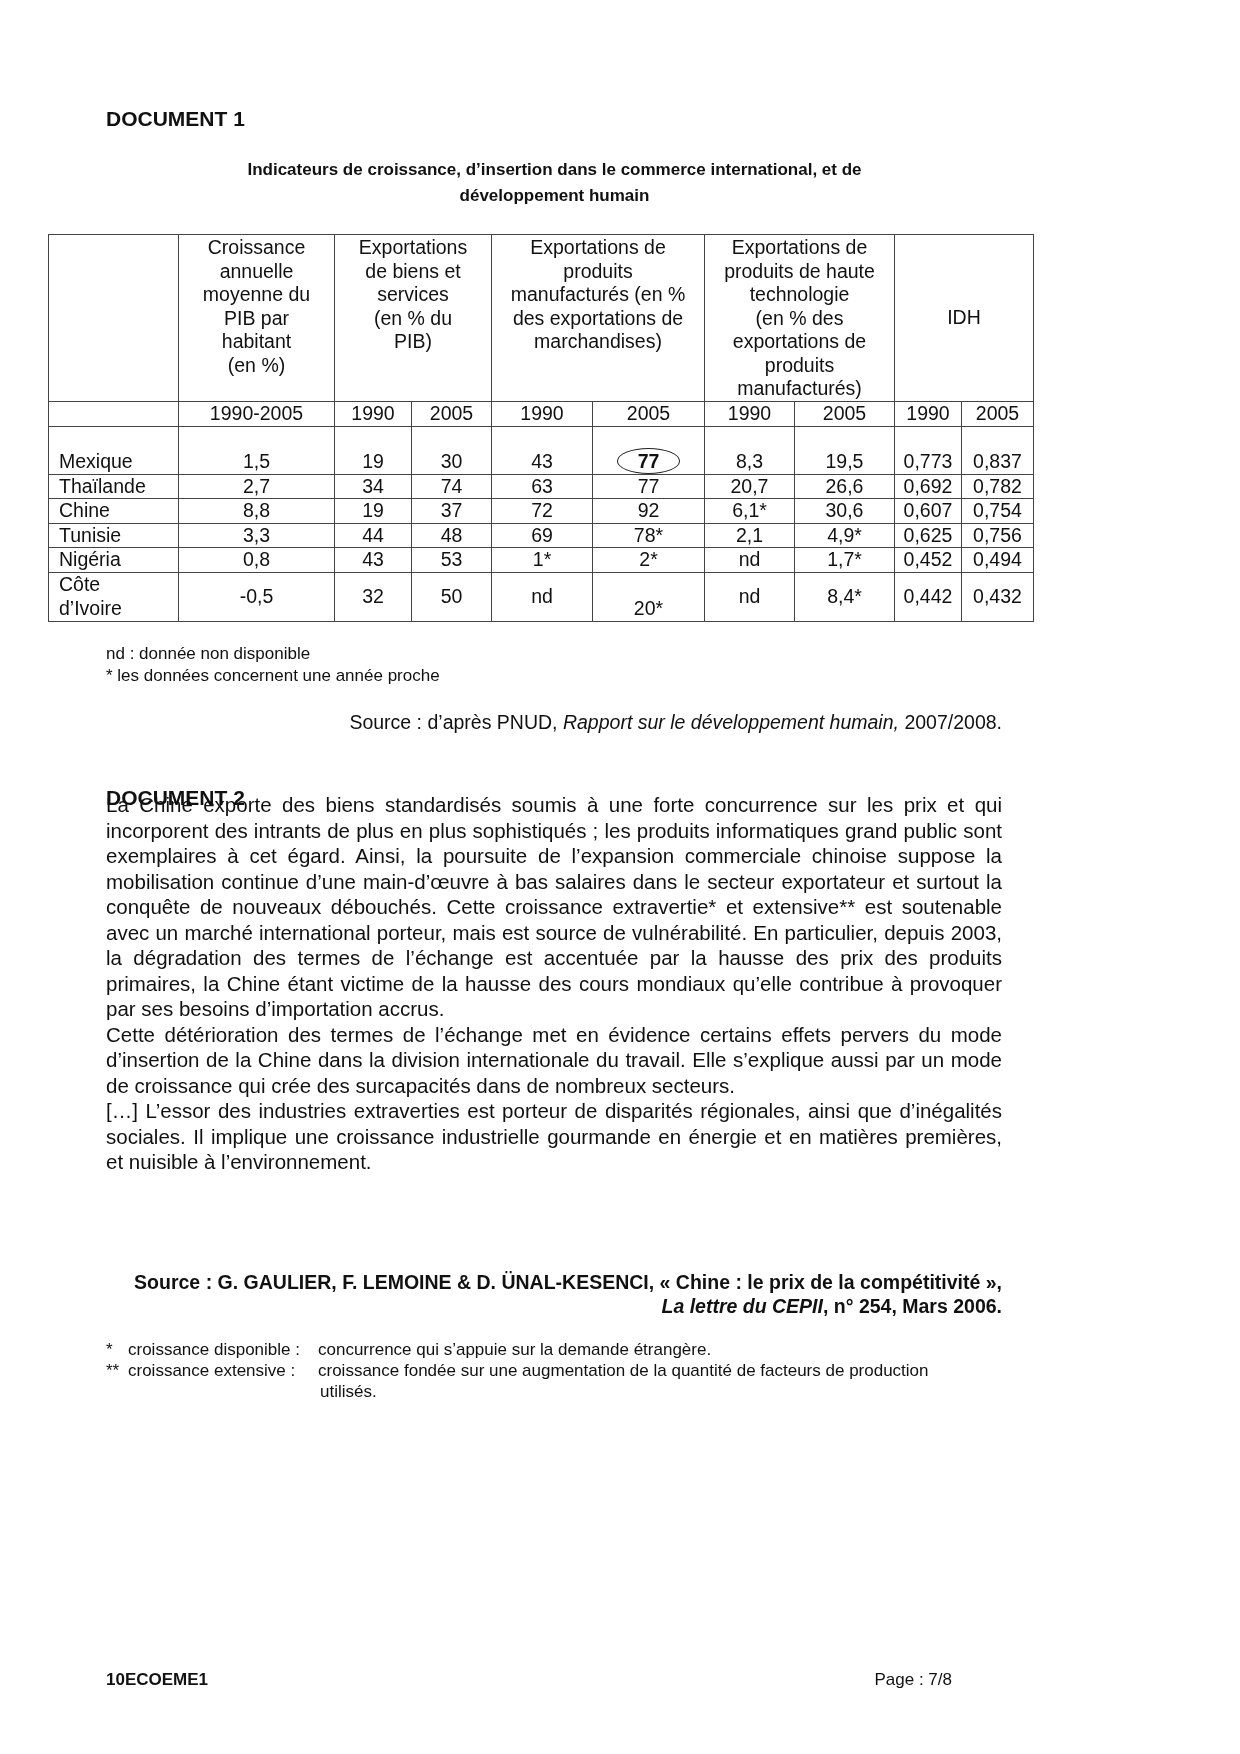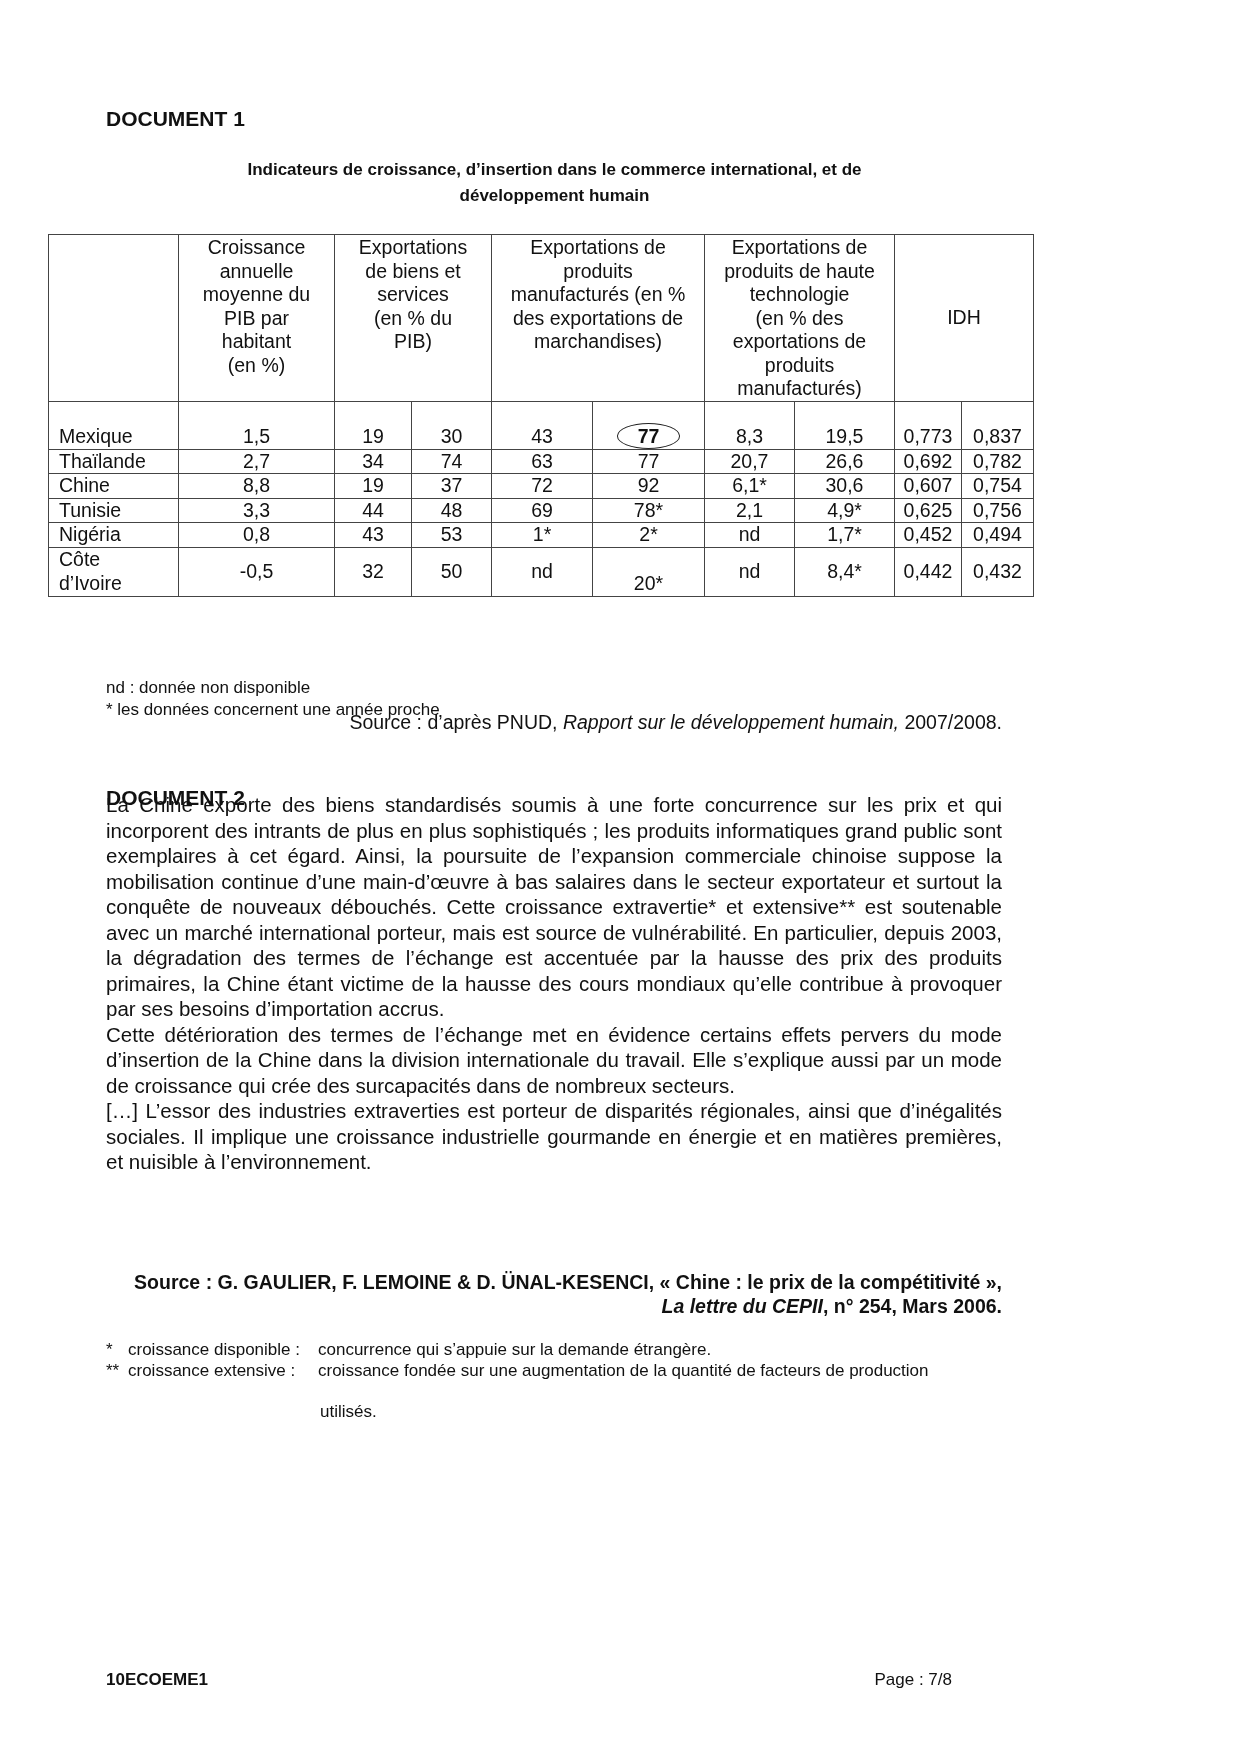--- a/index.html
+++ b/index.html
@@ -74,20 +74,32 @@
       <div>Exportations de</div>
       <div>produits de haute</div>
       <div>technologie</div>
       <div>(en % des</div>
       <div>exportations de</div>
       <div>produits</div>
       <div>manufacturés)</div>
     </td>
     <td colspan="2" style="vertical-align:middle">IDH</td>
   </tr>
+  <tr class="yrs" style="height:25px">
+    <td></td>
+    <td>1990-2005</td>
+    <td>1990</td>
+    <td>2005</td>
+    <td>1990</td>
+    <td>2005</td>
+    <td>1990</td>
+    <td>2005</td>
+    <td>1990</td>
+    <td>2005</td>
+  </tr>
   <tr class="row" style="height:48px">
     <td class="country">Mexique</td>
     <td>1,5</td>
     <td>19</td>
     <td>30</td>
     <td>43</td>
     <td><span class="circled">77</span></td>
     <td>8,3</td>
     <td>19,5</td>
     <td>0,773</td>
@@ -152,21 +164,21 @@
     <td>nd</td>
     <td class="low">20*</td>
     <td>nd</td>
     <td>8,4*</td>
     <td>0,442</td>
     <td>0,432</td>
   </tr>
 </tbody>
   </table>
 
-<div class="abs note" style="left:106px; top:643px;margin-top:34px;">
+<div class="abs note" style="left:106px; top:643px;">
   <div>nd : donnée non disponible</div>
   <div>* les données concernent une année proche</div>
 </div>
 
 <div class="abs src" style="left:106px; width:896px; top:710px;"><span>Source : d’après PNUD, </span><i>Rapport sur le développement humain,</i><span> 2007/2008.</span></div>
 
 <div class="abs doc-label" style="left:106px; top:786px;">DOCUMENT 2</div>
 
 <div class="abs body-text" style="left:106px; width:896px; top:792px;">
   <p>La Chine exporte des biens standardisés soumis à une forte concurrence sur les prix et qui incorporent des intrants de plus en plus sophistiqués ; les produits informatiques grand public sont exemplaires à cet égard. Ainsi, la poursuite de l’expansion commerciale chinoise suppose la mobilisation continue d’une main-d’œuvre à bas salaires dans le secteur exportateur et surtout la conquête de nouveaux  débouchés. Cette croissance extravertie* et extensive** est soutenable avec un marché international porteur, mais est source de vulnérabilité. En particulier, depuis 2003, la dégradation des termes de l’échange est accentuée par la hausse des prix des produits primaires, la Chine étant victime de la hausse des cours mondiaux qu’elle contribue à provoquer par ses besoins d’importation accrus.</p>
@@ -183,17 +195,17 @@
   <div style="display:flex;">
     <span style="width:22px;">*</span>
     <span style="width:190px;">croissance disponible :</span>
     <span>concurrence qui s’appuie sur la demande étrangère.</span>
   </div>
   <div style="display:flex;">
     <span style="width:22px;">**</span>
     <span style="width:190px;">croissance extensive :</span>
     <span style="flex:1; text-align:justify;">croissance fondée sur une augmentation de la quantité de facteurs de production</span>
   </div>
-  <div style="padding-left:214px;margin-top:20px;">utilisés.</div>
+  <div style="padding-left:214px;">utilisés.</div>
 </div>
 
 <div class="abs footer" style="left:106px; top:1670px; font-weight:bold;">10ECOEME1</div>
 <div class="abs footer" style="left:760px; width:192px; top:1670px; text-align:right;">Page : 7/8</div>
 
 </body></html>

